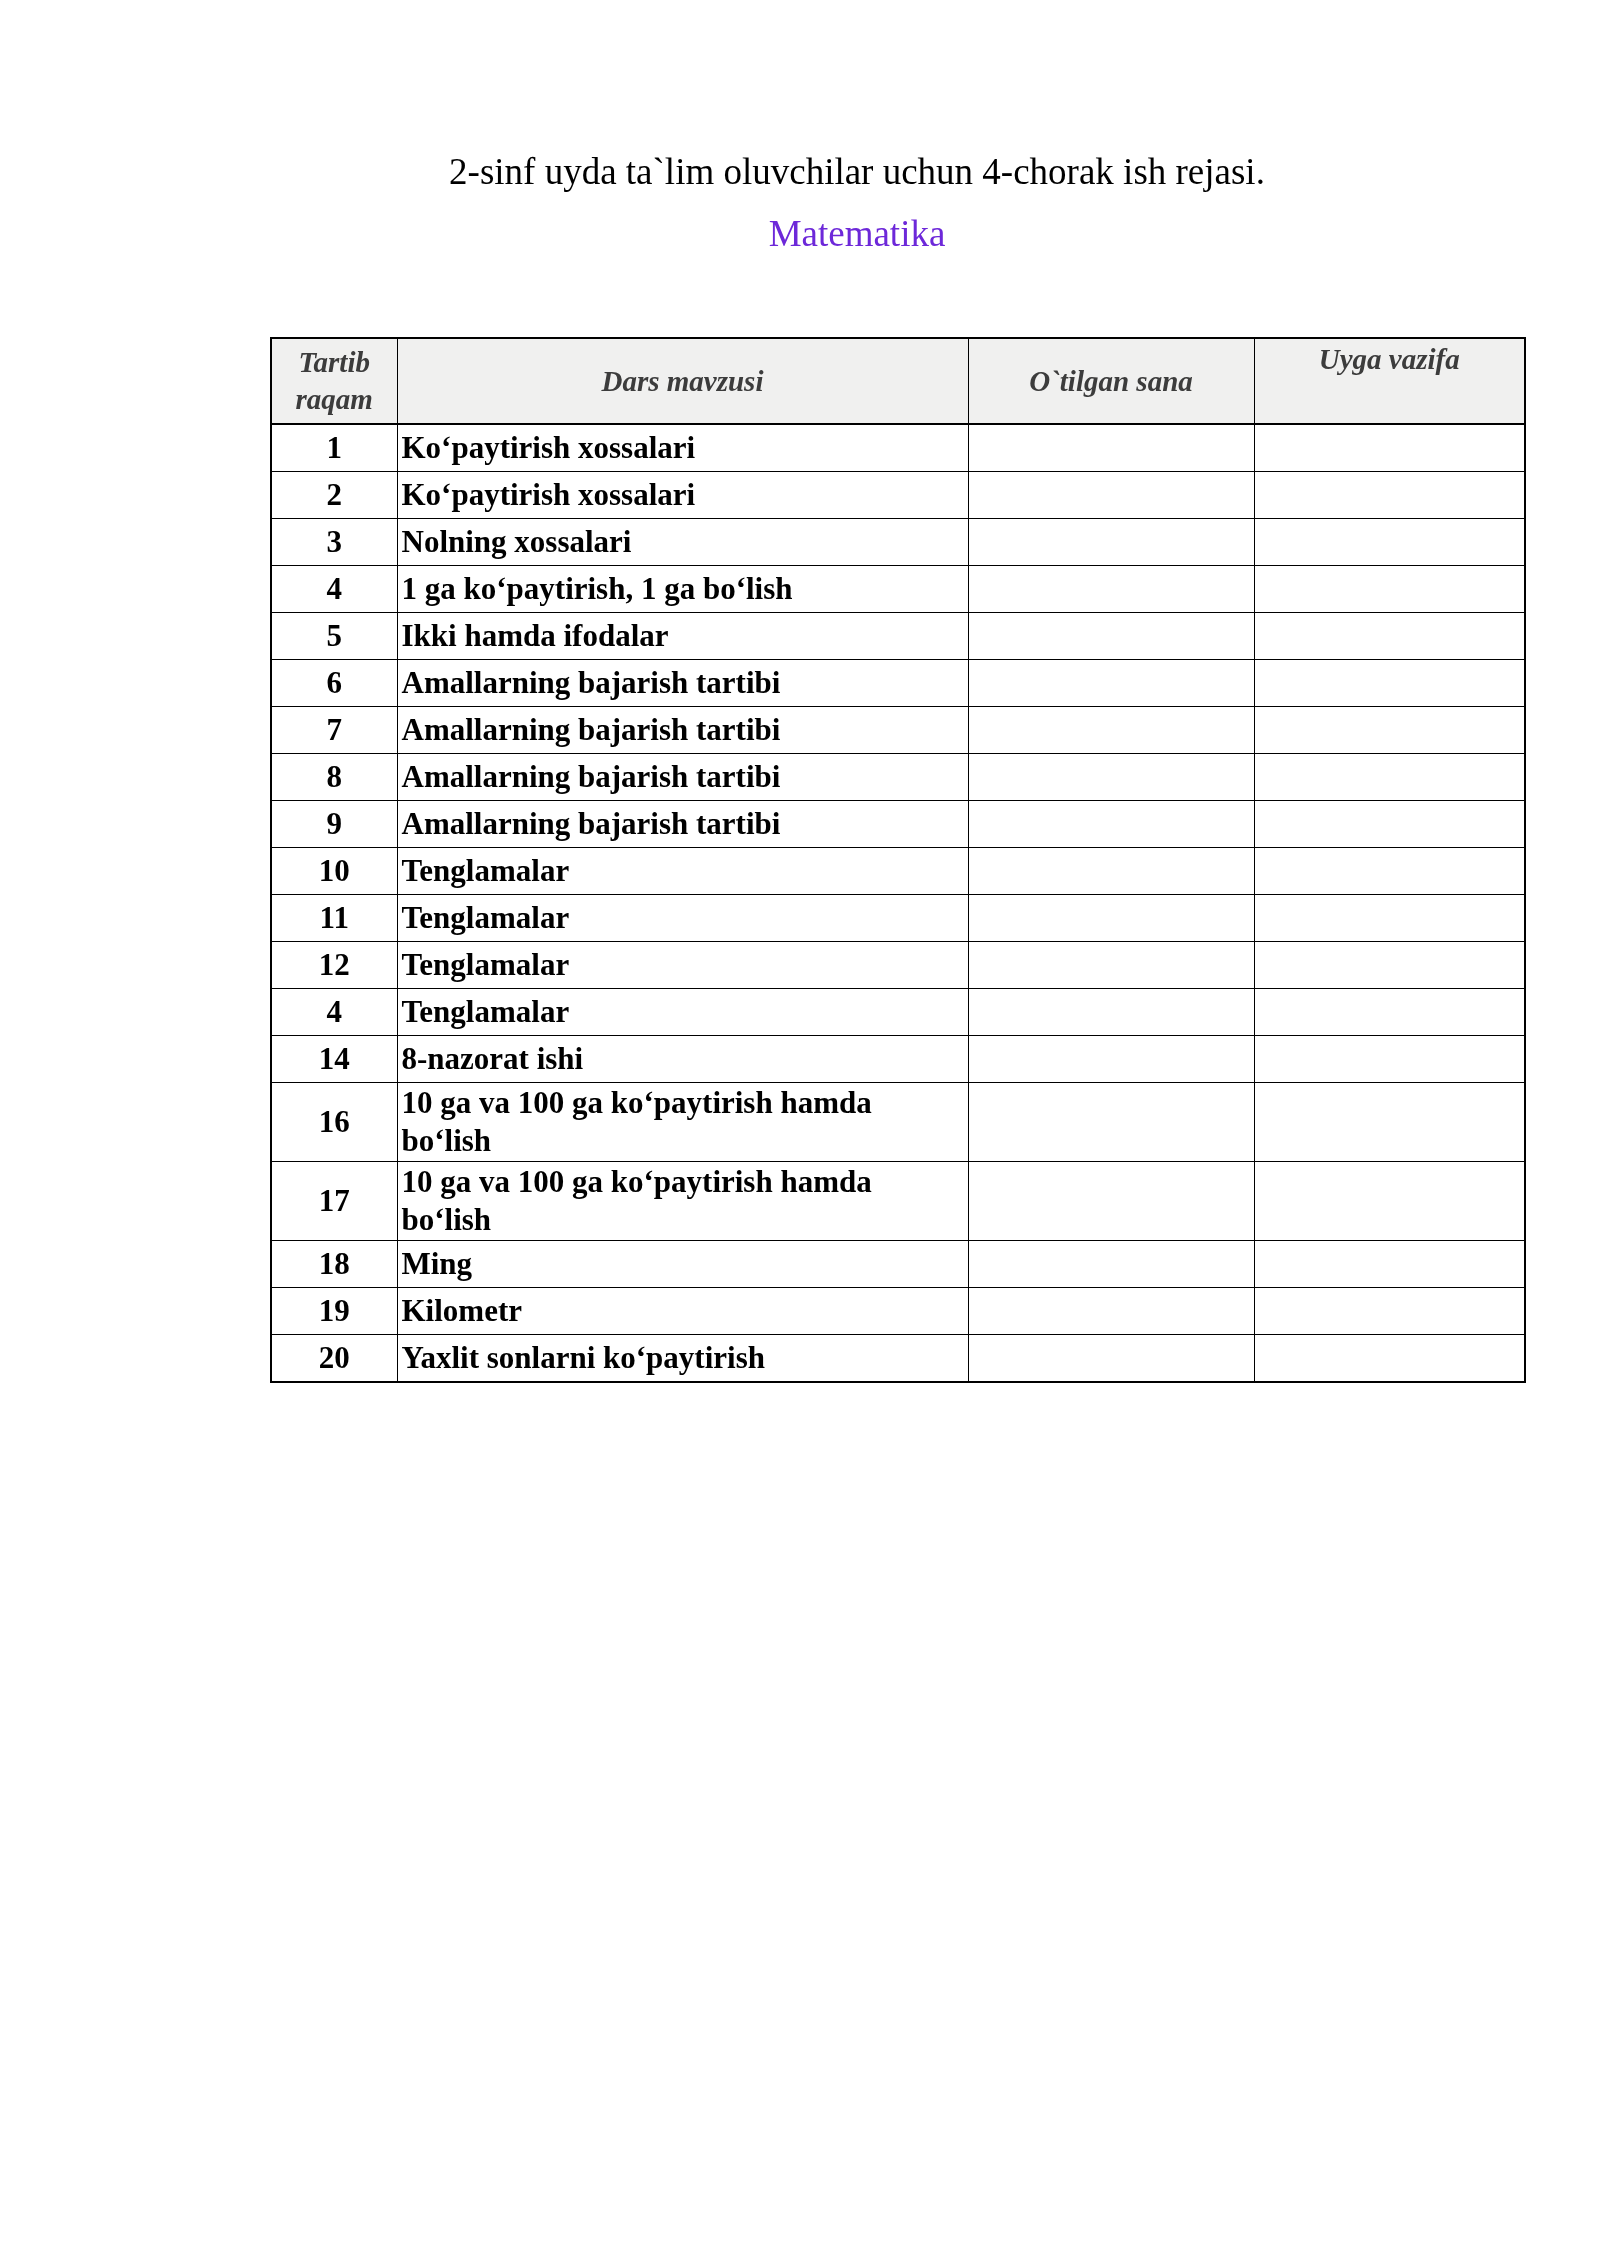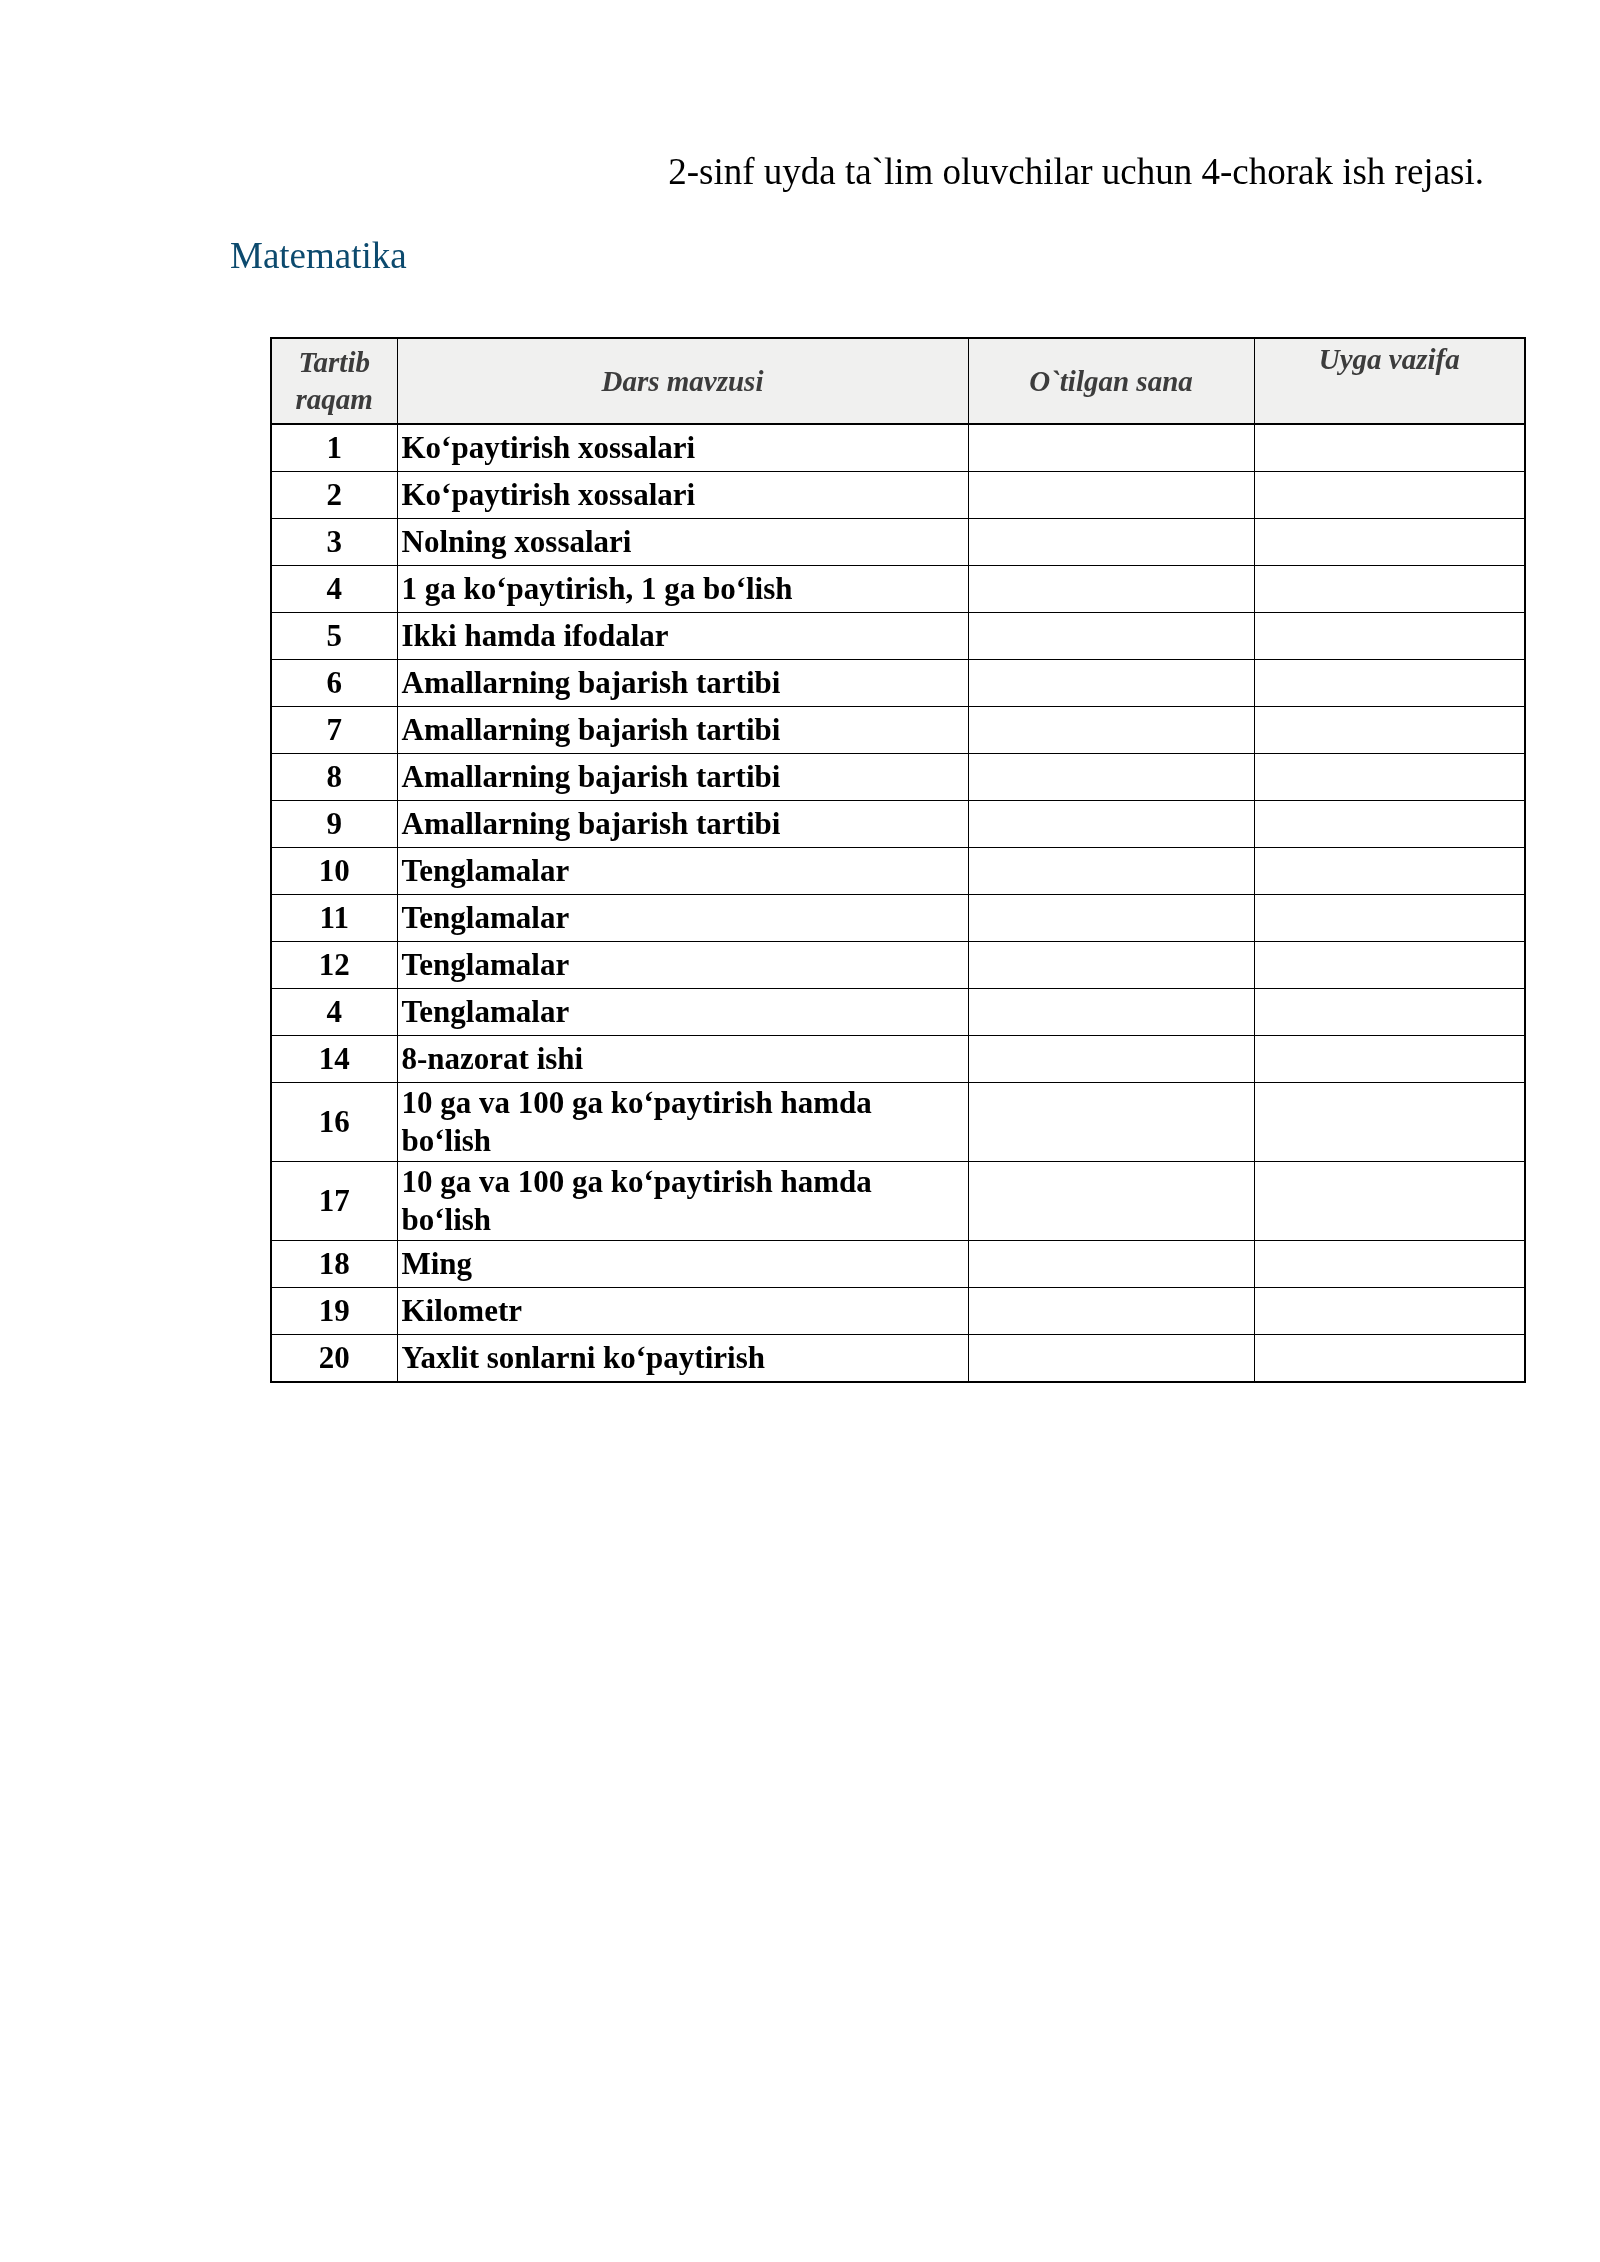--- a/index.html
+++ b/index.html
@@ -19,36 +19,36 @@
     width: 1600px;
     height: 2262px;
     background: #ffffff;
     overflow: hidden;
   }
   .doc-title {
     position: absolute;
     top: 150px;
     left: 230px;
     width: 1254px;
-    text-align: right;
+    text-align: center;
     font-size: 37px;
     font-weight: normal;
     line-height: 44px;
     color: #000000;
   }
   .doc-subtitle {
     position: absolute;
-    top: 234px;
+    top: 212px;
     left: 230px;
     width: 1254px;
-    text-align: left;
+    text-align: center;
     font-size: 37px;
     font-weight: normal;
     line-height: 44px;
-    color: #0c4a6e;
+    color: #6d28d9;
   }
   table.plan {
     position: absolute;
     top: 337px;
     left: 230px;
     width: 1254px;
     border-collapse: collapse;
     table-layout: fixed;
     border: 2px solid #000000;
     margin-left: 40px;

